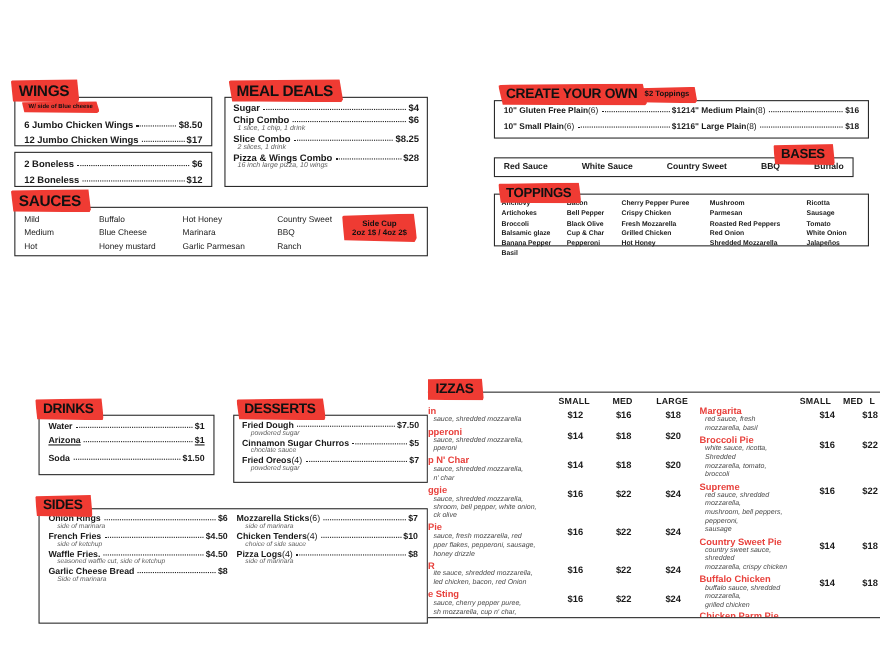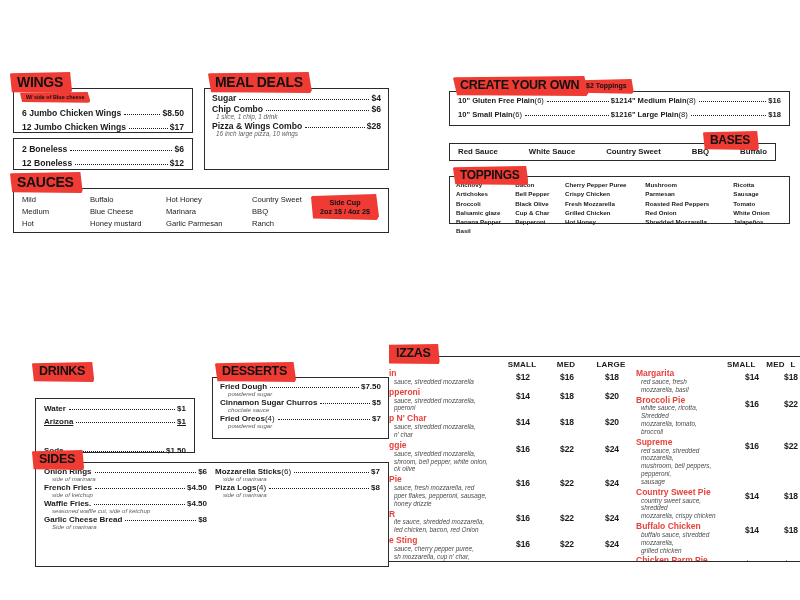--- a/index.html
+++ b/index.html
@@ -167,20 +167,28 @@
       <div style="margin-bottom:1px;">
         <div class="row">
           <span class="nm">Chip Combo</span>
           <span class="dots"></span>
           <span class="pr">$6</span>
         </div>
         <div class="sub" style="padding-left:4px; font-size:6.4px; margin-top:-1px;">1 slice, 1 chip, 1 drink</div>
       </div>
       <div style="margin-bottom:1px;">
         <div class="row">
+          <span class="nm">Slice Combo</span>
+          <span class="dots"></span>
+          <span class="pr">$8.25</span>
+        </div>
+        <div class="sub" style="padding-left:4px; font-size:6.4px; margin-top:-1px;">2 slices, 1 drink</div>
+      </div>
+      <div style="margin-bottom:1px;">
+        <div class="row">
           <span class="nm">Pizza &amp; Wings Combo</span>
           <span class="dots"></span>
           <span class="pr">$28</span>
         </div>
         <div class="sub" style="padding-left:4px; font-size:6.4px; margin-top:-1px;">16 inch large pizza, 10 wings</div>
       </div>
     </div>
 </div>
 
 <div class="banner" style="left:10px; top:172px; height:16px; font-size:14px;">SAUCES</div>
@@ -298,30 +306,30 @@
         <div>Sausage</div>
         <div>Tomato</div>
         <div>White Onion</div>
         <div>Jalapeños</div>
       </div>
     </div>
 </div>
 
 <div class="banner" style="left:32px; top:362px; height:15px; font-size:12.5px;">DRINKS</div>
 
-<div class="panel" style="left:35px; top:398px; width:160px; height:55px; padding:5px 8px;">
+<div class="panel" style="left:35px; top:377px; width:160px; height:55px; padding:5px 8px;">
   <div id="drinks-list" style="font-size:8px;">
       <div style="margin-bottom:4px;">
         <div class="row">
           <span class="nm">Water</span>
           <span class="dots"></span>
           <span class="pr">$1</span>
         </div>
       </div>
-      <div style="margin-bottom:20px;text-decoration:underline;">
+      <div style="margin-bottom:7px;text-decoration:underline;">
         <div class="row">
           <span class="nm">Arizona</span>
           <span class="dots"></span>
           <span class="pr">$1</span>
         </div>
       </div>
       <div style="margin-bottom:4px;">
         <div class="row">
           <span class="nm">Soda</span>
           <span class="dots"></span>
@@ -404,20 +412,28 @@
         <div style="margin-bottom:1px;">
           <div class="row">
             <span class="nm">Mozzarella Sticks<span class="qty">(6)</span></span>
             <span class="dots"></span>
             <span class="pr">$7</span>
           </div>
           <div class="sub" style="padding-left:8px; font-size:6.1px; margin-top:-1px;">side of marinara</div>
         </div>
         <div style="margin-bottom:1px;">
           <div class="row">
+            <span class="nm">Chicken Tenders<span class="qty">(4)</span></span>
+            <span class="dots"></span>
+            <span class="pr">$10</span>
+          </div>
+          <div class="sub" style="padding-left:8px; font-size:6.1px; margin-top:-1px;">choice of side sauce</div>
+        </div>
+        <div style="margin-bottom:1px;">
+          <div class="row">
             <span class="nm">Pizza Logs<span class="qty">(4)</span></span>
             <span class="dots"></span>
             <span class="pr">$8</span>
           </div>
           <div class="sub" style="padding-left:8px; font-size:6.1px; margin-top:-1px;">side of marinara</div>
         </div>
       </div>
   </div>
 </div>
 

